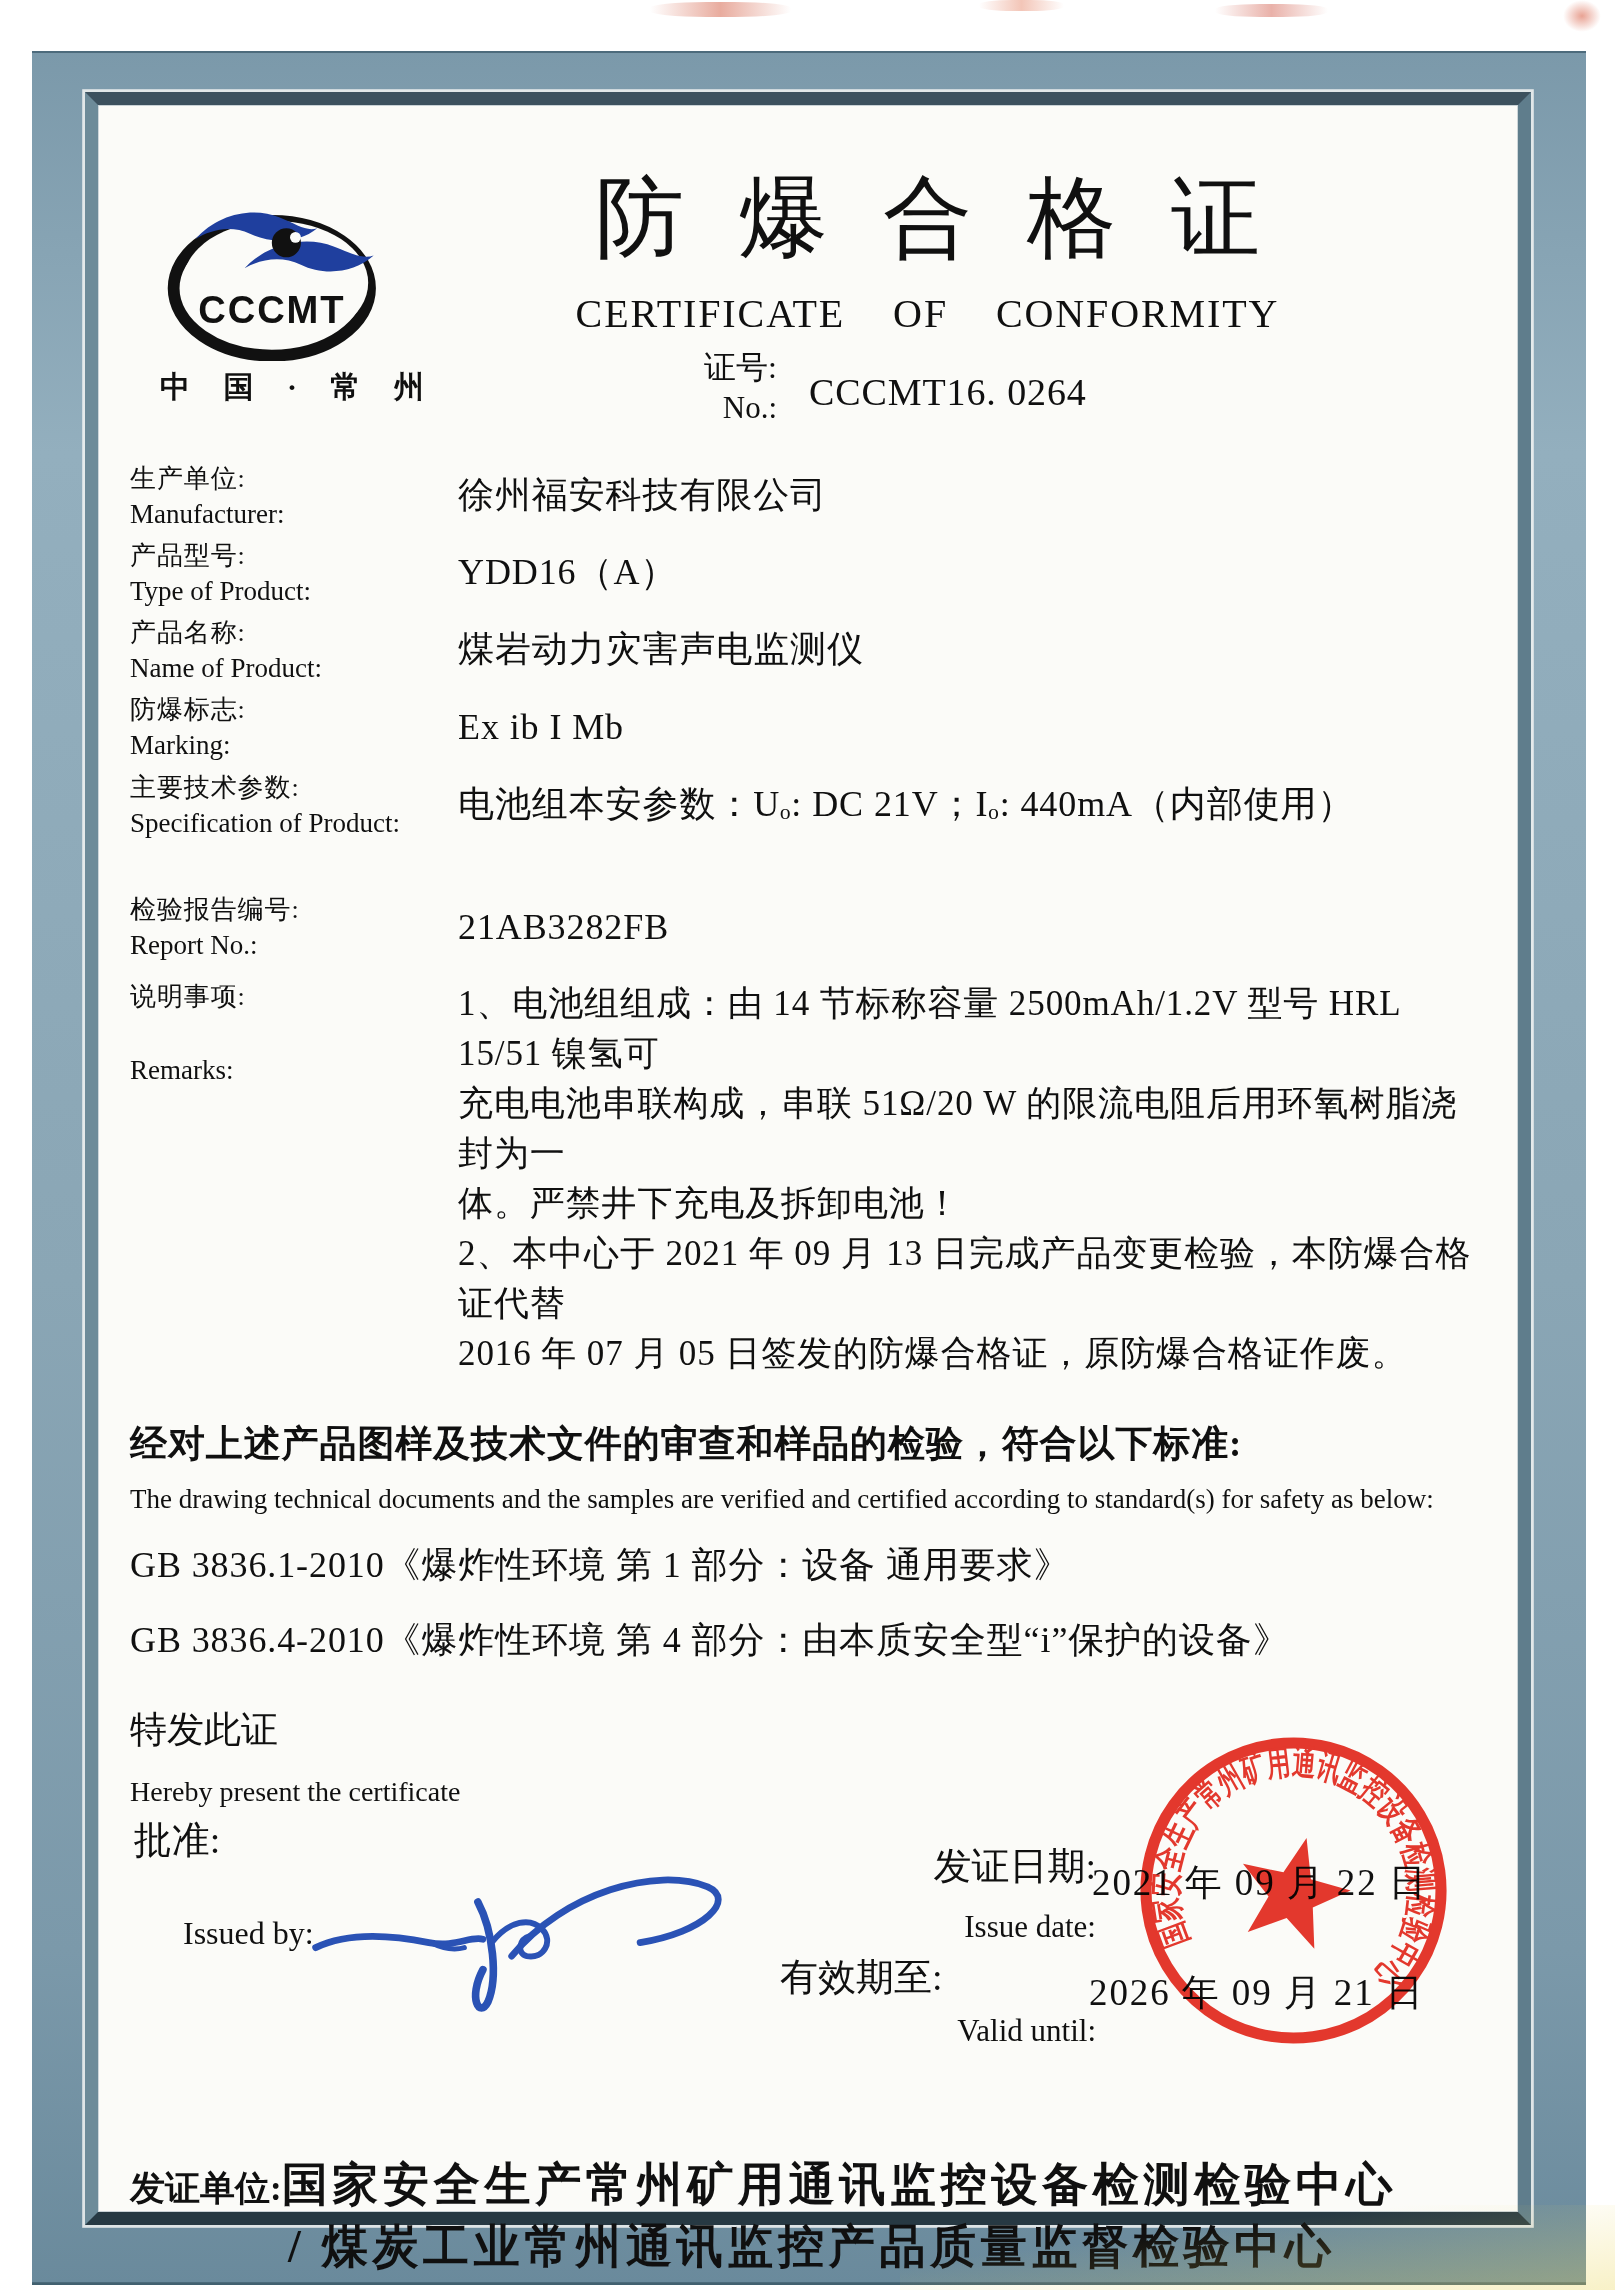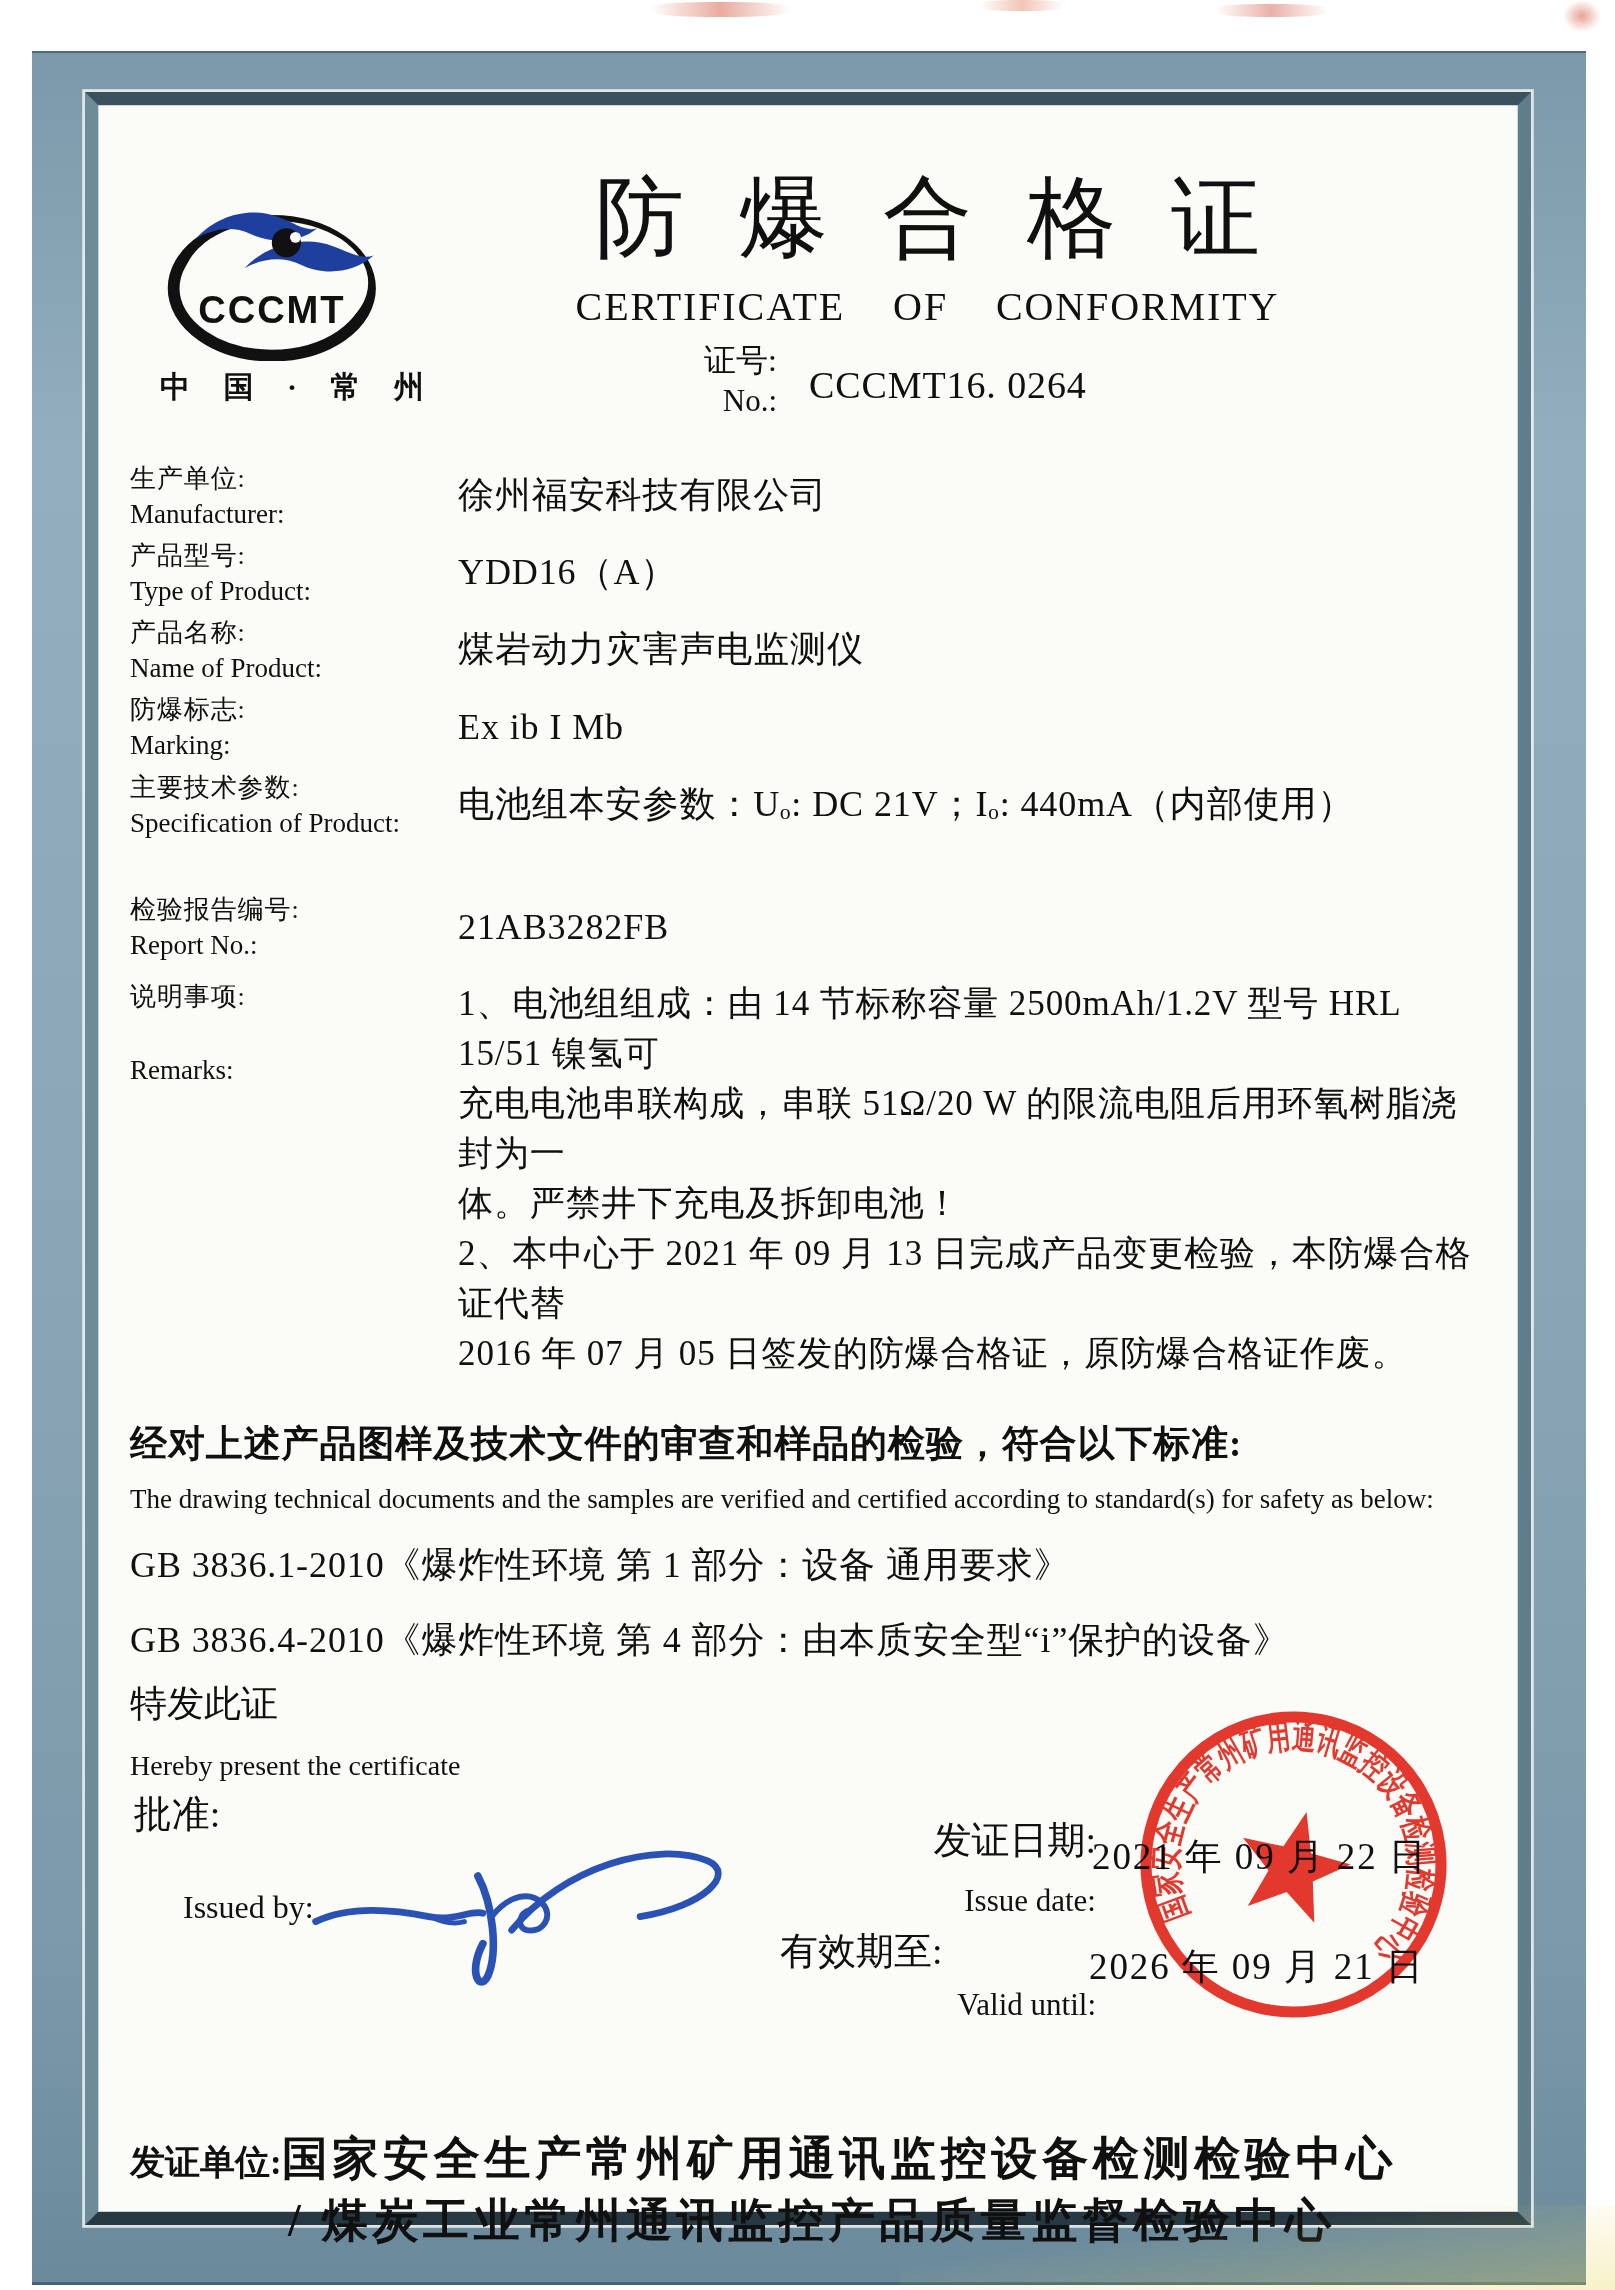--- a/index.html
+++ b/index.html
@@ -26,21 +26,21 @@
          box-shadow:0 0 0 2.8px rgba(250,250,248,.8), inset 0 0 0 0.9px #c9d2d6;}
   .content{position:absolute;inset:0;padding:19px 28px 5.6px 32px;}
 
   
   .hdr{position:relative;height:299px;}
   .logo-block{position:absolute;left:30px;top:43px;width:220px;text-align:center;}
   .logo-block svg{display:block;width:220px;height:160px;}
   .logo-sub{margin-top:5.6px;font-size:30px;letter-spacing:13px;font-weight:bold;white-space:nowrap;}
   .title-cn{margin:34px 0 0 235px;text-align:center;font-size:89px;font-weight:500;
             letter-spacing:55px;text-indent:55px;white-space:nowrap;}
-  .title-en{margin:5px 0 0 235px;text-align:center;font-size:40px;letter-spacing:1.9px;word-spacing:36px;white-space:nowrap;}
+  .title-en{margin:12px 0 0 235px;text-align:center;font-size:40px;letter-spacing:1.9px;word-spacing:36px;white-space:nowrap;}
   .certno-row{display:flex;align-items:center;margin:9.4px 0 0 557px;}
   .certno-labels{text-align:right;width:90px;}
   .certno-cn{font-size:32px;}
   .certno-en{font-size:31px;}
   .certno-value{font-size:38px;margin-left:32px;padding-top:11.3px;letter-spacing:0.9px;}
 
   
   .frow{display:grid;grid-template-columns:328px 1fr;align-items:center;}
   .flabel .cn{font-size:26px;letter-spacing:0.9px;}
   .flabel .en{font-size:27px;margin-top:3.8px;}
@@ -50,21 +50,21 @@
   .r-report{margin-top:38px;min-height:89px;}
   .r-remarks{align-items:start;margin-top:7.5px;}
   .r-remarks .flabel .en{margin-top:41px;}
   .fvalue.multiline{white-space:pre-line;font-size:35px;line-height:1.43;}
 
   
   .standards{margin-top:40px;}
   .std-cn{font-size:37px;letter-spacing:0.9px;font-weight:bold;}
   .std-en{font-size:27px;margin-top:15px;}
   .std-item{font-size:36px;margin-top:26px;letter-spacing:0.9px;}
-  .present-cn{font-size:37px;margin-top:14px;}
+  .present-cn{font-size:37px;margin-top:40px;}
   .present-en{font-size:28px;margin-top:21px;}
 
   
   .approval{position:relative;height:335px;margin-top:7.5px;}
   .approve-cn{position:absolute;left:3.8px;top:0;font-size:38px;}
   .issued-by{position:absolute;left:53px;top:100px;font-size:32px;}
   .signature{position:absolute;left:158px;top:38px;width:471px;height:169px;}
   .date-labels{position:absolute;left:650px;width:316px;text-align:right;}
   .dl-cn{font-size:38px;}
   .dl-en{font-size:31px;}

